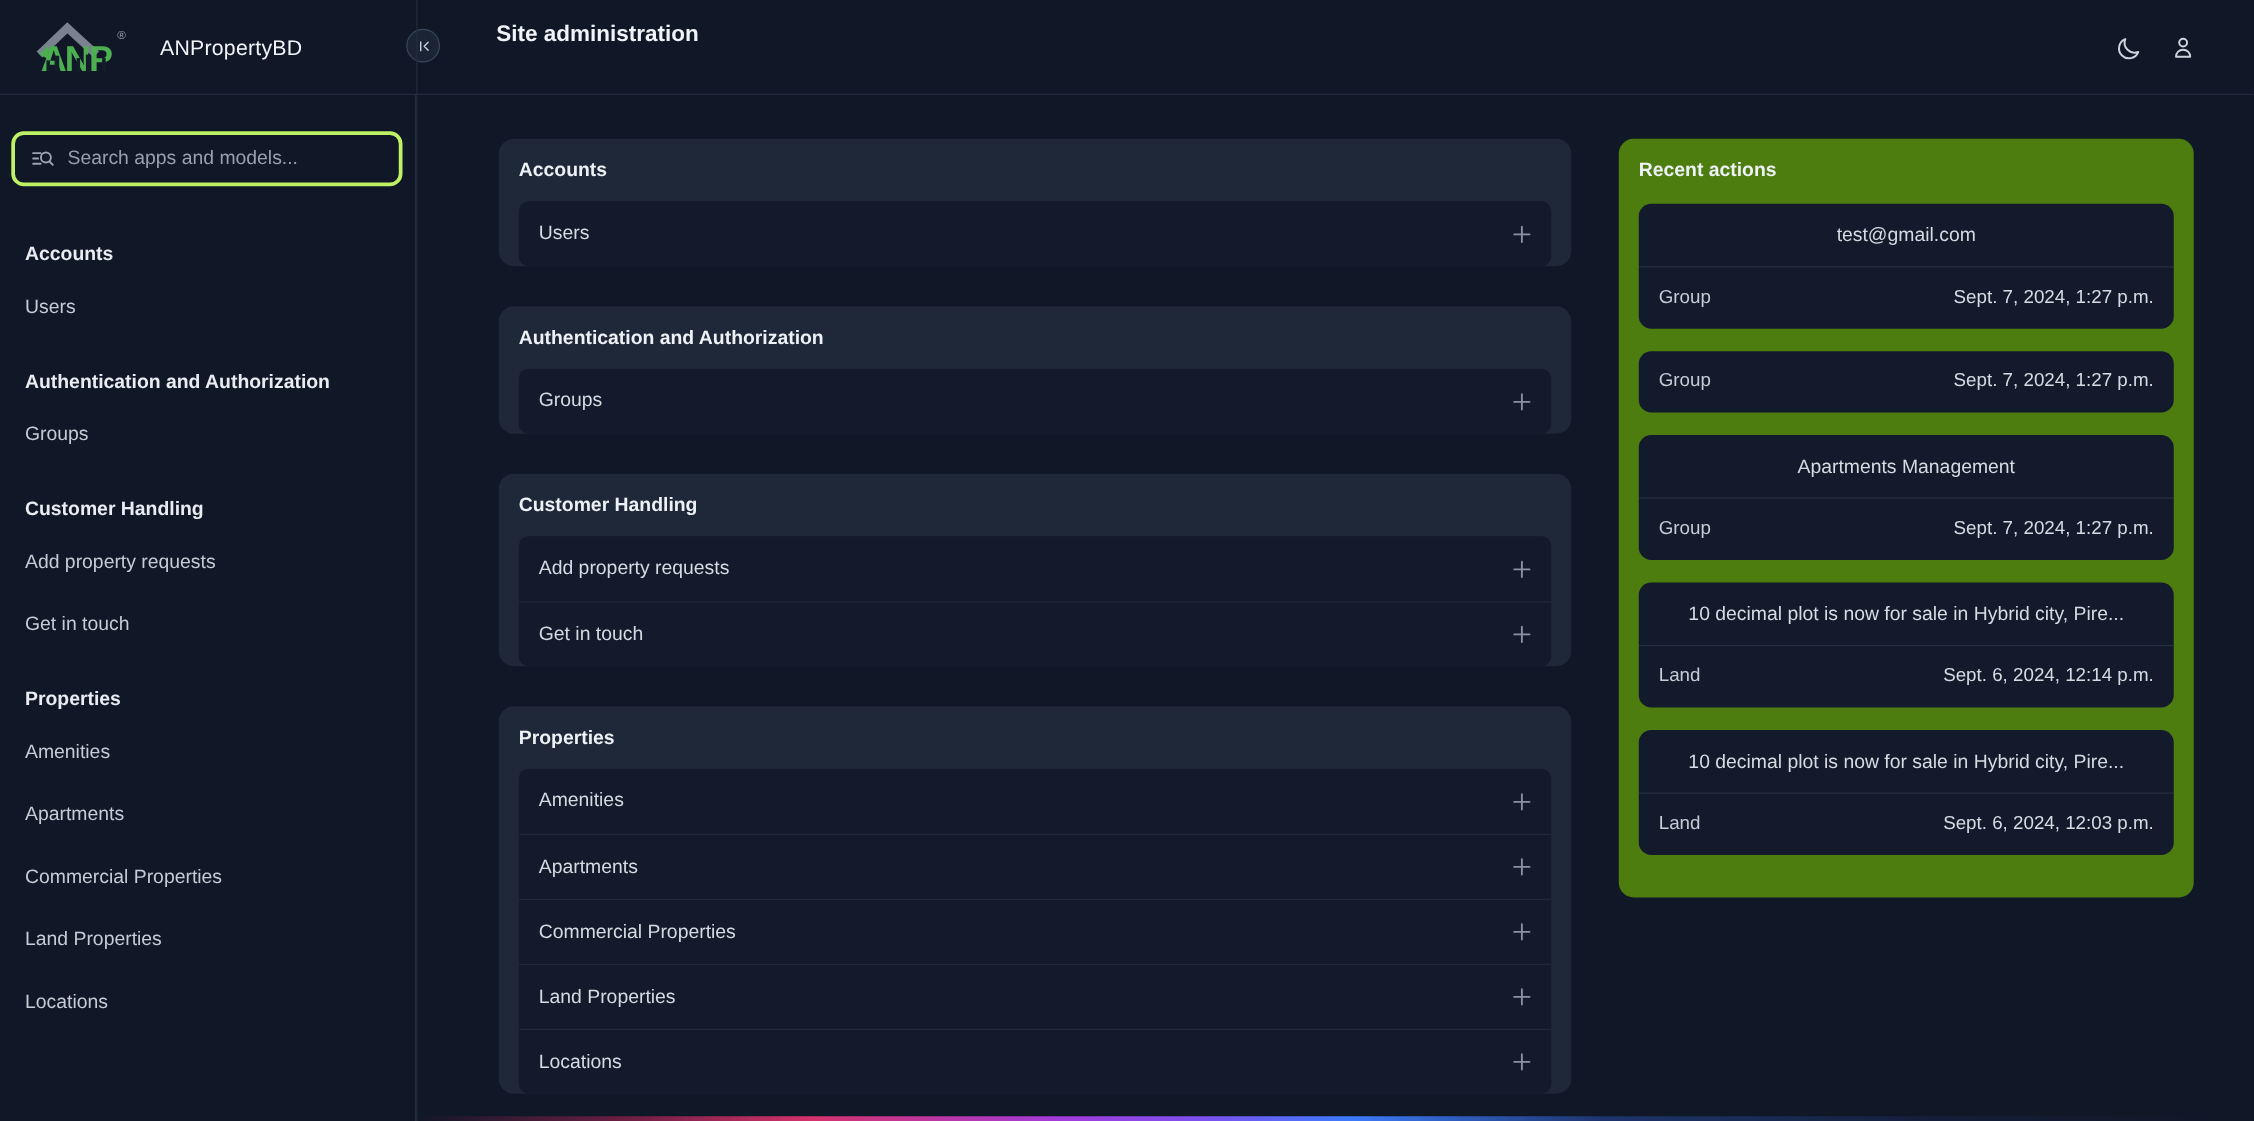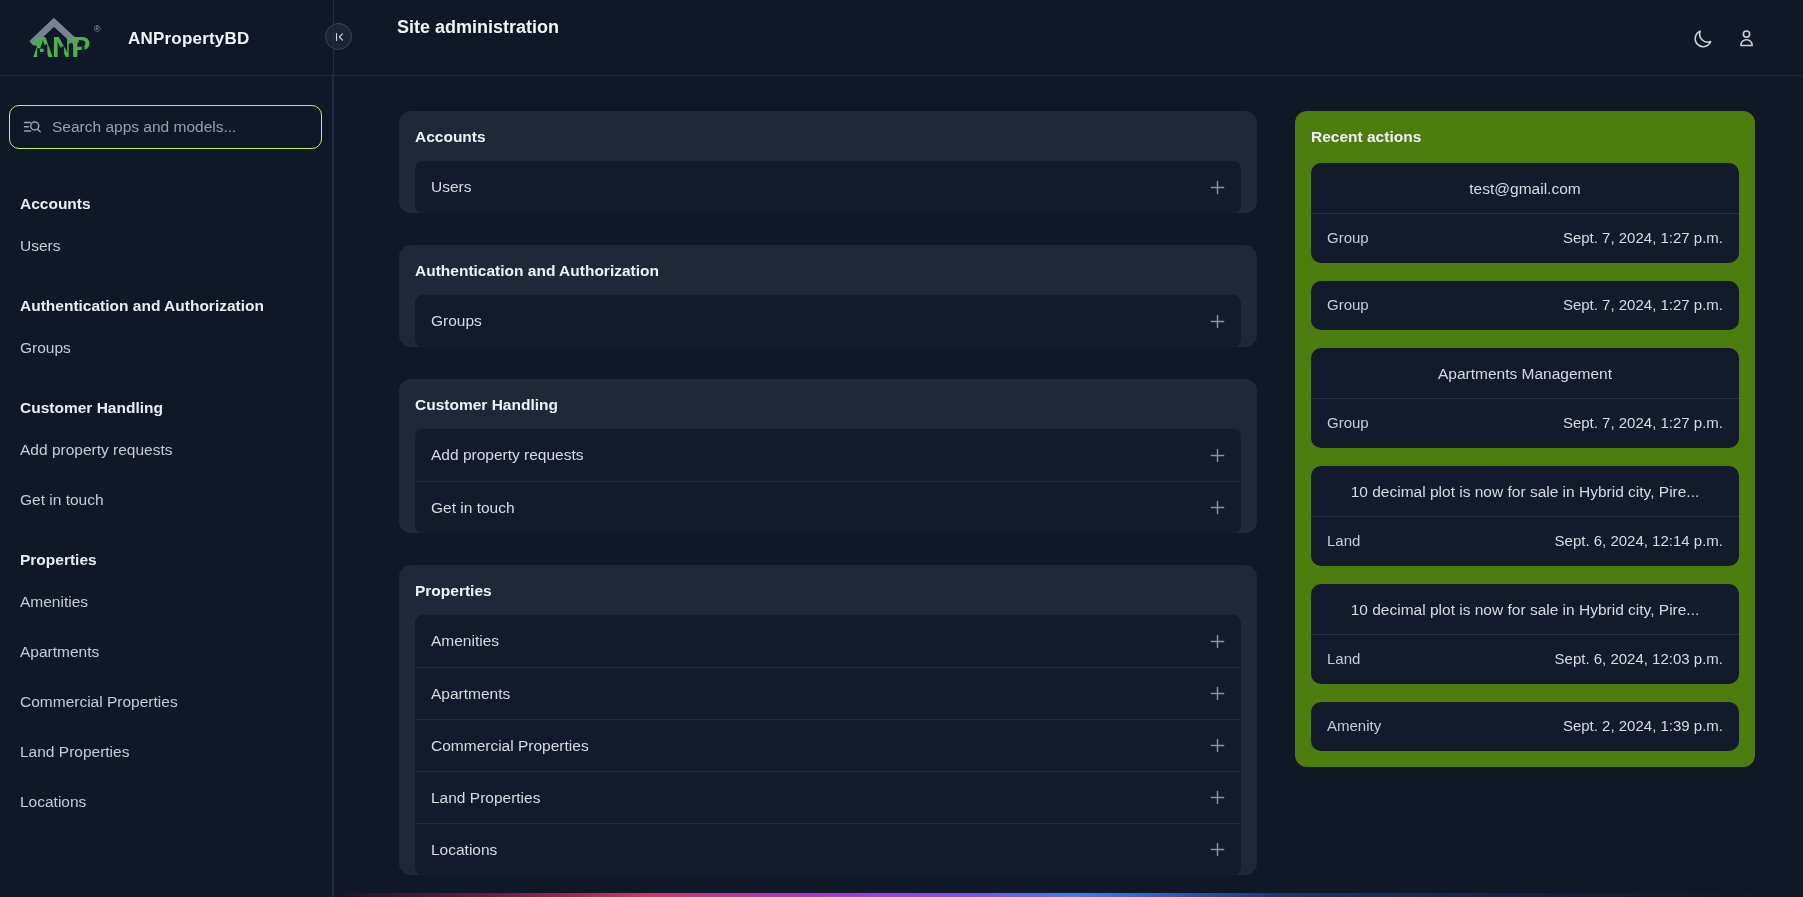--- a/index.html
+++ b/index.html
@@ -7,36 +7,36 @@
   body { font-family:"Liberation Sans","DejaVu Sans",sans-serif; }
   .screen { position:relative; width:1803px; height:897px; overflow:hidden;
             background:#101727; color:#d6dbe2; }
 
   
   header { position:absolute; left:0; top:0; width:100%; height:76px;
            border-bottom:1px solid #212c3f; background:#101727; z-index:10; }
   .v-border { position:absolute; left:333px; top:0; bottom:0; width:1px;
               background:#212c3f; z-index:11; }
   .brand { position:absolute; left:26px; top:14px; display:flex; align-items:center; gap:24px; }
-  .brand-name { font-size:17px; font-weight:700; color:#f2f5f9; letter-spacing:.2px; }
+  .brand-name { font-size:17px; font-weight:400; color:#f2f5f9; letter-spacing:.2px; }
   .collapse-btn { position:absolute; left:325px; top:23px; width:27px; height:27px;
                   border-radius:50%; background:#1b2434; border:1px solid #3a465b;
                   display:flex; align-items:center; justify-content:center;
                   cursor:pointer; z-index:20; padding:0; }
   .page-title { position:absolute; left:397px; top:0; height:54px; display:flex;
                 align-items:center; font-size:18px; font-weight:600; color:#f0f3f7; }
   .header-actions { position:absolute; right:46px; top:0; height:76px;
                     display:flex; align-items:center; gap:22px; }
   .icon-btn { background:none; border:none; padding:0; cursor:pointer;
               display:flex; align-items:center; justify-content:center; }
 
   
   aside { position:absolute; left:0; top:76px; bottom:0; width:333px;
           background:#101727; border-right:1px solid #212c3f; overflow:hidden; }
-  .search-wrap { margin:29px 10px 0 9px; height:44px; border:1px solid #bef264;
+  .search-wrap { margin:29px 10px 0 9px; height:44px; border:3px solid #bef264;
                  border-radius:10px; display:flex; align-items:center; gap:10px;
                  padding:0 12px; }
   .search-wrap input { flex:1; background:transparent; border:none; outline:none;
                        color:#e3e7ee; font-size:15.5px; font-family:inherit; }
   .search-wrap input::placeholder { color:#97a0af; }
   nav { padding:46px 20px 20px 20px; }
   .sb-section { margin-bottom:26px; }
   .sb-header { font-size:15.5px; font-weight:700; color:#e9edf2; padding-bottom:8px; }
   .sb-item { display:block; font-size:15.5px; color:#c6ccd5; padding:16px 0;
              cursor:pointer; text-decoration:none; }
@@ -286,24 +286,20 @@
               </div>
             </div>
             <div class="entry">
               <div class="entry-title">10 decimal plot is now for sale in Hybrid city, Pire...</div>
               <div class="entry-meta">
                 <span class="entry-type">Land</span>
                 <span class="entry-time">Sept. 6, 2024, 12:03 p.m.</span>
               </div>
             </div>
             <div class="entry">
-              <div class="entry-meta">
-                <span class="entry-type">Amenity</span>
-                <span class="entry-time">Sept. 2, 2024, 1:39 p.m.</span>
-              </div>
             </div>
           </div>
       </section>
     </div>
   </main>
 
   <div class="bottom-gradient"></div>
 </div>
 
 </body></html>

